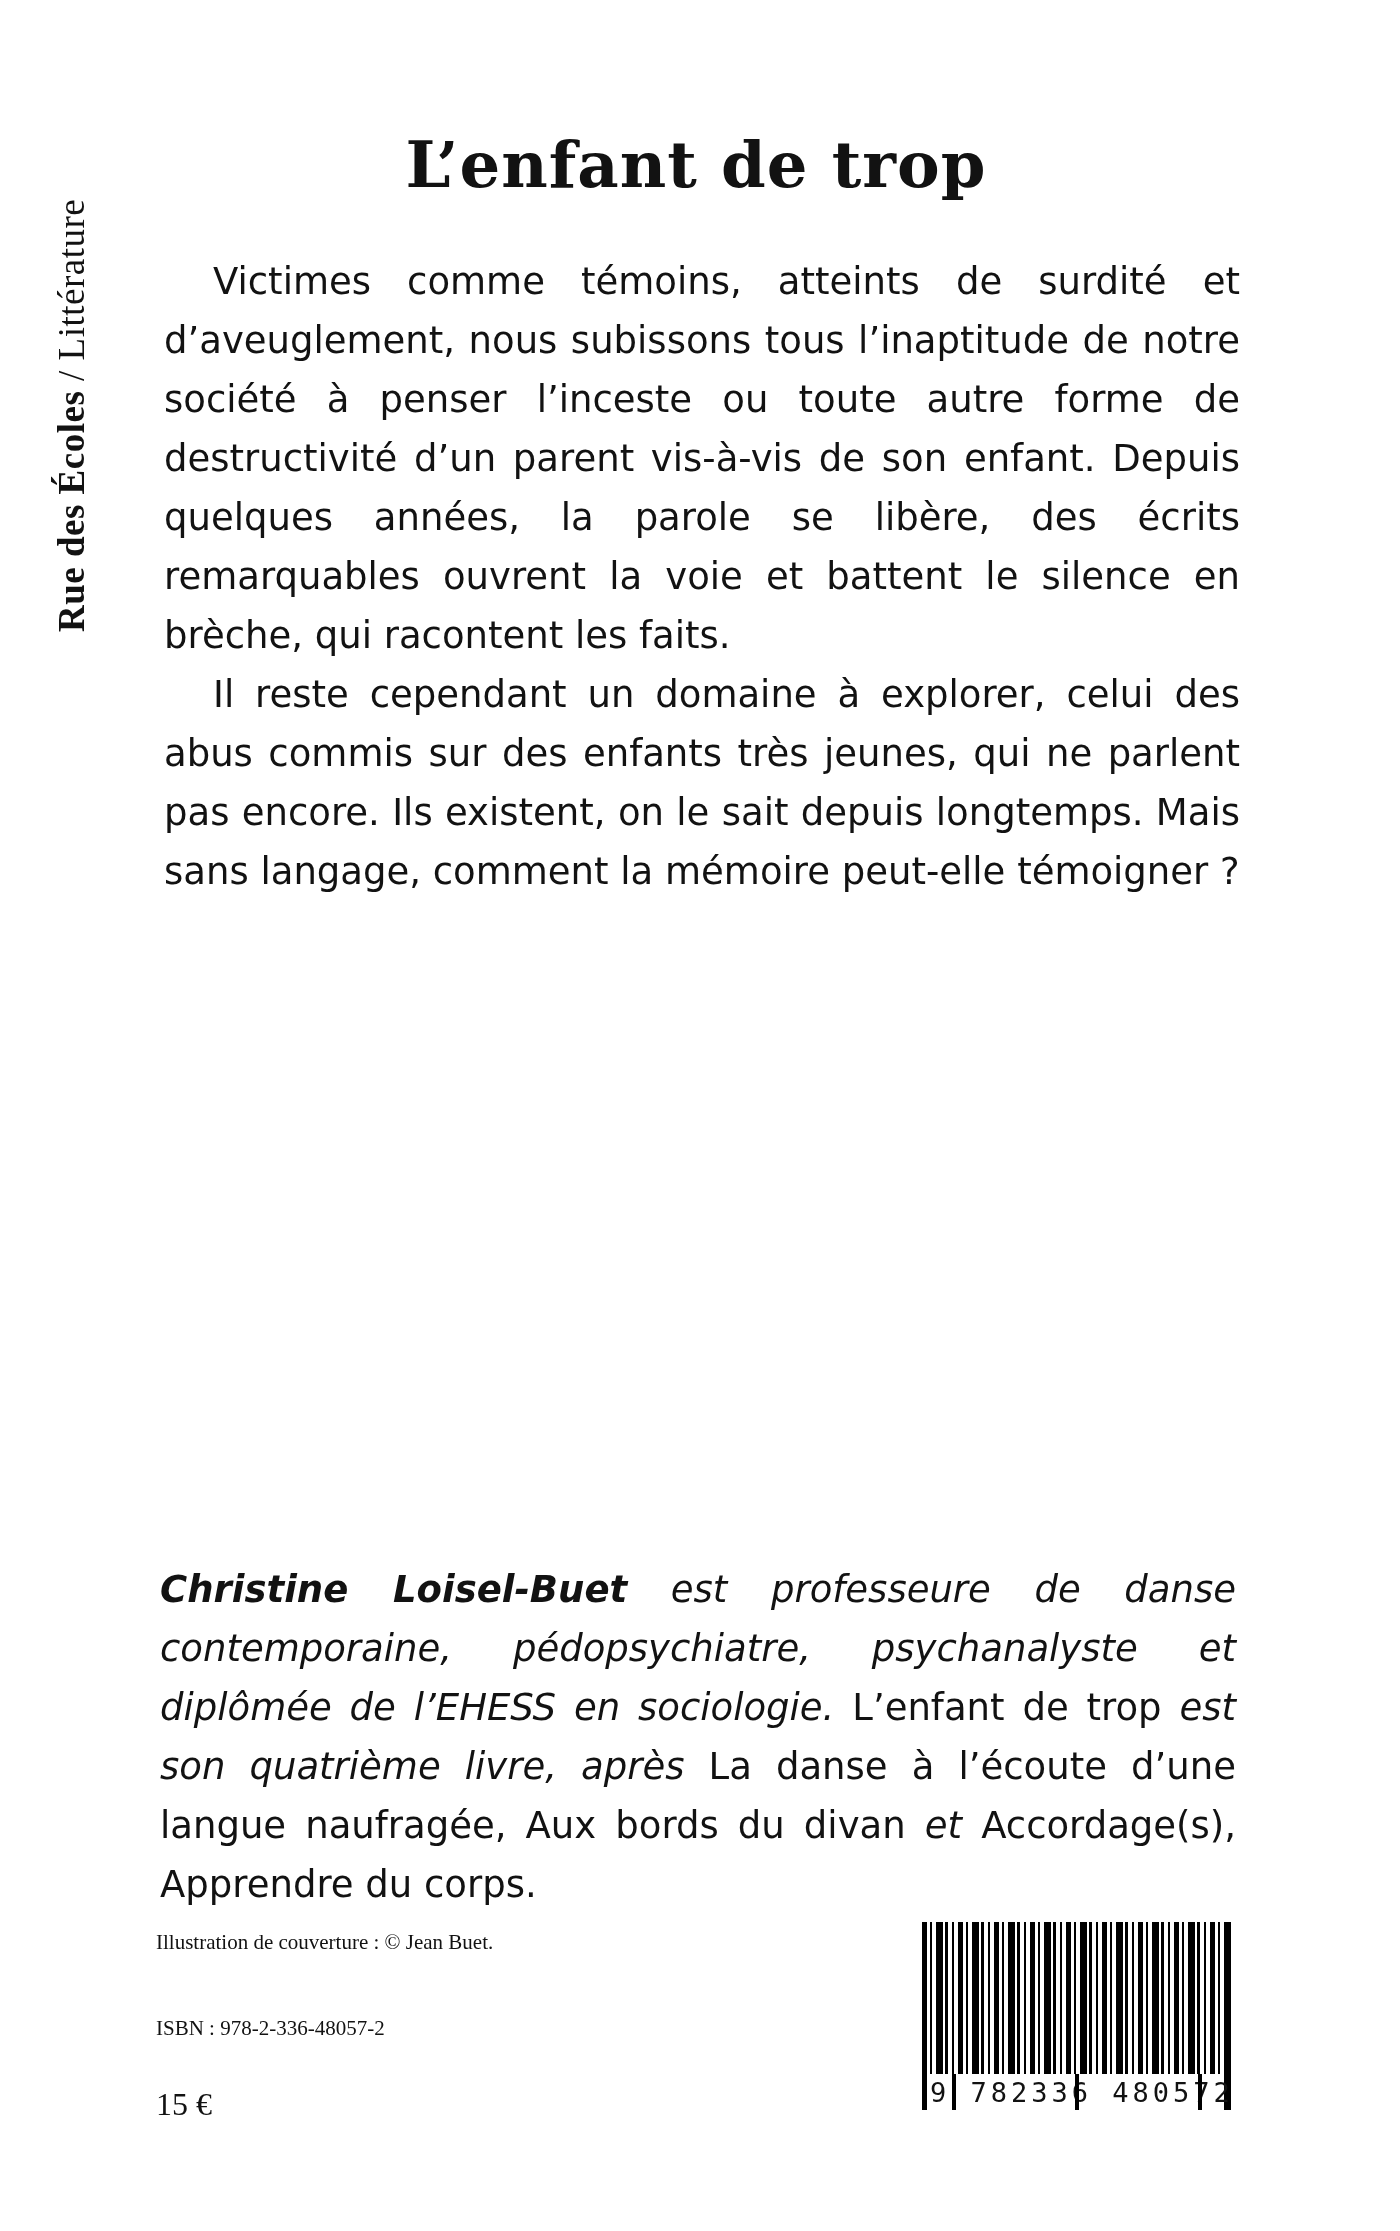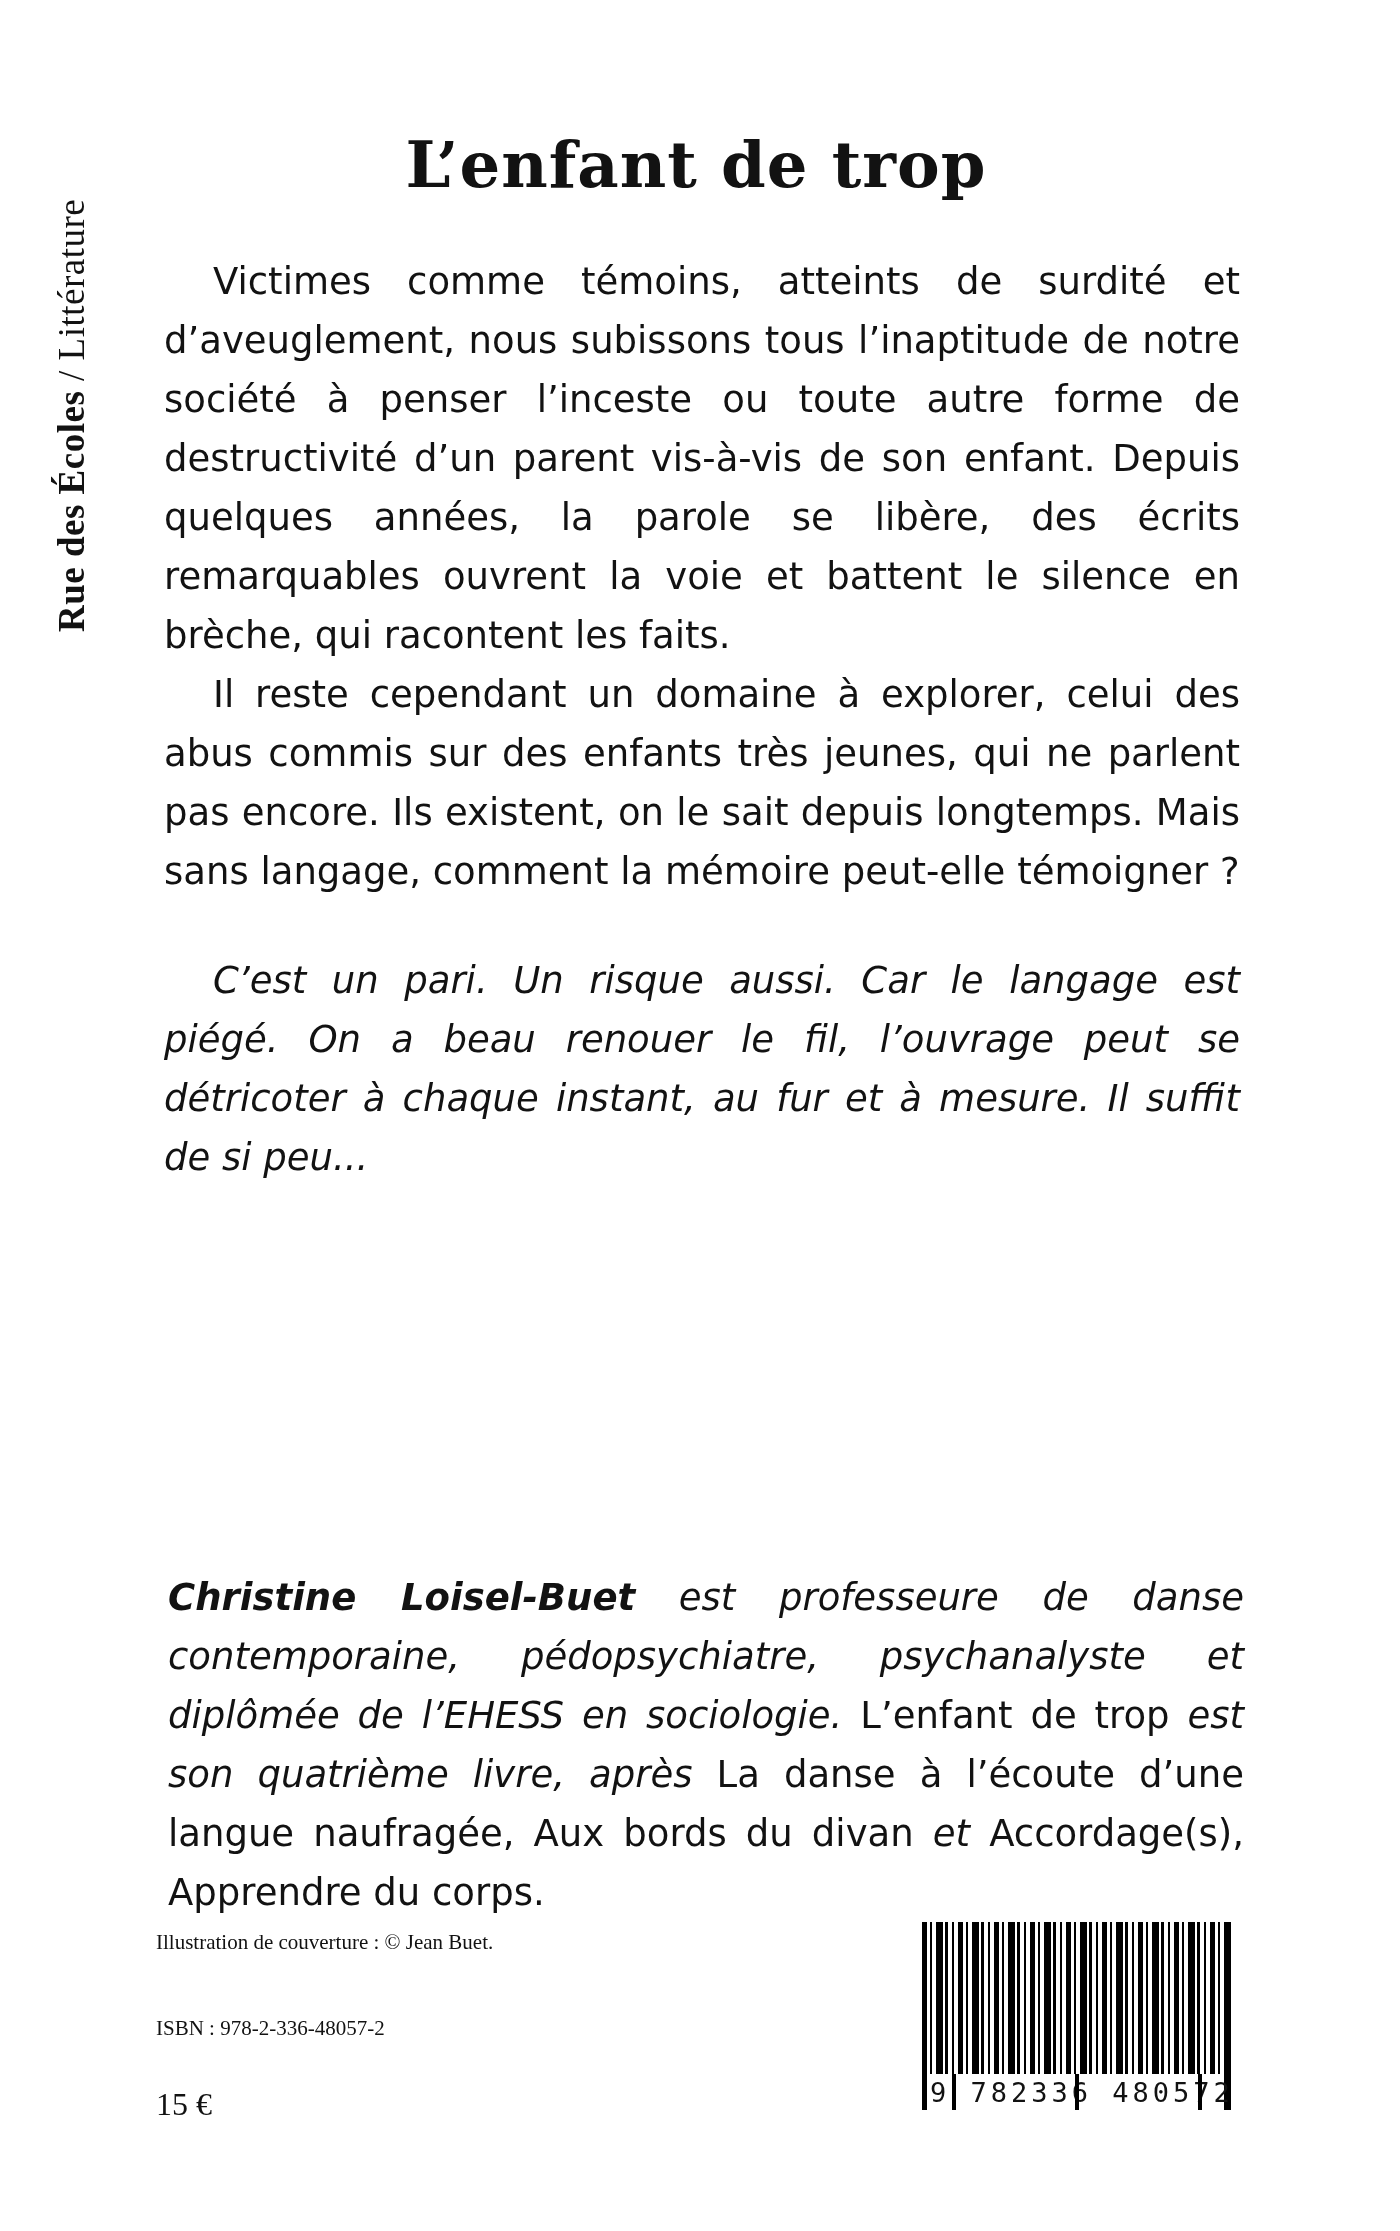--- a/index.html
+++ b/index.html
@@ -51,21 +51,21 @@
     font-style:italic;
   }
 
   
   .bio {
     position:absolute;
     left:156px; width:1076px; top:1556px;
     font-size:37px;
     line-height:59px;
     text-align:justify;
-    margin:12px;
+    margin:4px;
   }
   .bio .bi { font-style:italic; font-weight:bold; }
   .bio .i  { font-style:italic; }
   .bio .rm { font-style:normal; }
 
   
   .credit, .isbn {
     position:absolute;
     left:156px;
     font-family:"Liberation Serif", serif;
@@ -119,21 +119,20 @@
 
   <div class="imprint">
     <span class="bold">Rue des Écoles</span><span> / Littérature</span>
   </div>
 
   <h1 class="title">L’enfant de trop</h1>
 
   <div class="synopsis">
     <p>Victimes comme témoins, atteints de surdité et d’aveuglement, nous subissons tous l’inaptitude de notre société à penser l’inceste ou toute autre forme de destructivité d’un parent vis-à-vis de son enfant. Depuis quelques années, la parole se libère, des écrits remarquables ouvrent la voie et battent le silence en brèche, qui racontent les faits.</p>
     <p>Il reste cependant un domaine à explorer, celui des abus commis sur des enfants très jeunes, qui ne parlent pas encore. Ils existent, on le sait depuis longtemps. Mais sans langage, comment la mémoire peut-elle témoigner ?</p>
-    <p class="quote">C’est un pari. Un risque aussi. Car le langage est piégé. On a beau renouer le fil, l’ouvrage peut se détricoter à chaque instant, au fur et à mesure. Il suffit de si peu...</p>
   </div>
 
   <p class="bio">
     <span class="bi">Christine Loisel-Buet</span><span class="i"> est professeure de danse contemporaine, pédopsychiatre, psychanalyste et diplômée de l’EHESS en sociologie. </span><span class="rm">L’enfant de trop</span><span class="i"> est son quatrième livre, après </span><span class="rm">La danse à l’écoute d’une langue naufragée, Aux bords du divan</span><span class="i"> et </span><span class="rm">Accordage(s), Apprendre du corps.</span>
   </p>
 
   <div class="credit">Illustration de couverture : © Jean Buet.</div>
   <div class="isbn">ISBN : 978-2-336-48057-2</div>
   <div class="price">15 €</div>
 

